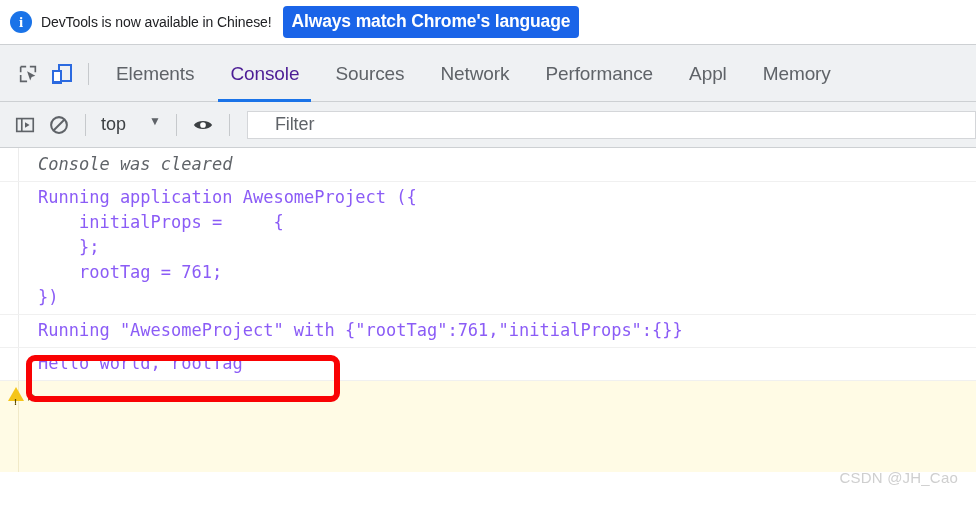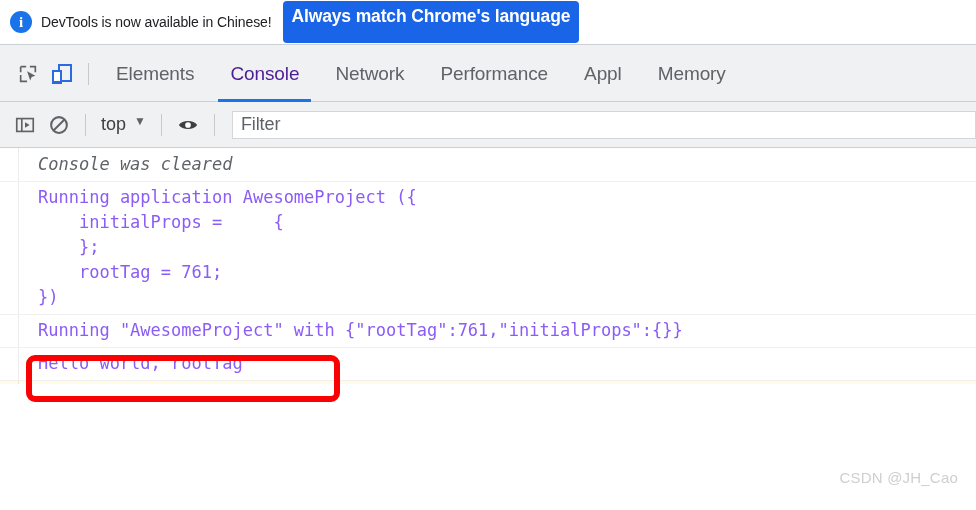--- a/index.html
+++ b/index.html
@@ -48,21 +48,21 @@
     margin-right: 11px;
     letter-spacing: -0.1px;
   }
   .banner-btn {
     background: #1a64e8;
     color: #ffffff;
     font-size: 17.5px;
     font-weight: bold;
     border: none;
     border-radius: 4px;
-    padding: 6px 9px 17px 9px;
+    padding: 6px 9px 7px 9px;
     margin-right: 6px;
     flex: 0 0 auto;
     line-height: 1.12;
     letter-spacing: -0.15px;
     font-family: "Liberation Sans", sans-serif;
     cursor: pointer;
   }
 
   
   .tabbar {
@@ -146,50 +146,51 @@
     border-bottom: 1px solid #cdd0d3;
     overflow: hidden;
   }
   .ctx-select {
     display: flex;
     font-size: 18px;
     color: #3c4043;
     padding: 2px 6px;
     cursor: pointer;
     flex: 0 0 auto;
+    gap: 15px;
   }
   .ctx-caret {
     margin-left: 8px;
     font-size: 12px;
     color: #5f6368;
   }
   .filter-input {
     flex: 1 1 auto;
     height: 28px;
     background: #ffffff;
     border: 1px solid #d4d6d9;
     box-sizing: border-box;
     margin-left: 8px;
     margin-right: 0;
     display: flex;
     align-items: center;
-    padding-left: 8px;
+    padding-left: 27px;
     font-size: 18px;
     color: #5f6368;
     letter-spacing: -0.1px;
     cursor: text;
   }
 
   
   .console-body {
     position: relative;
     background: #ffffff;
     font-family: "DejaVu Sans Mono", monospace;
     overflow: hidden;
-    height: 236px;
+    height: 324px;
   }
   .msg {
     position: relative;
     border-bottom: 1px solid #f0f0f0;
     padding: 3px 0 4px 38px;
     font-size: 17px;
     line-height: 25px;
     color: #8b5cf6;
     white-space: pre;
     box-sizing: border-box;
@@ -293,20 +294,21 @@
         <rect x="9" y="3" width="12" height="16" fill="none" stroke="#2b6ae0" stroke-width="2"></rect>
         <rect x="3" y="9" width="8" height="12" fill="#ffffff" stroke="#2b6ae0" stroke-width="2"></rect>
         <rect x="3" y="19" width="8" height="2.4" fill="#2b6ae0"></rect>
       </svg>
     </div>
     <div class="vsep"></div>
   </div>
   <div class="tabs">
     <div class="tab">Elements</div>
     <div class="tab active">Console</div>
+    <div class="tab">Sources</div>
     <div class="tab">Network</div>
     <div class="tab">Performance</div>
     <div class="tab">Appl</div>
     <div class="tab">Memory</div>
   </div>
 </div>
 
 <div class="console-toolbar">
   <div class="icon-btn">
     <svg width="22" height="22" viewBox="0 0 24 24">

